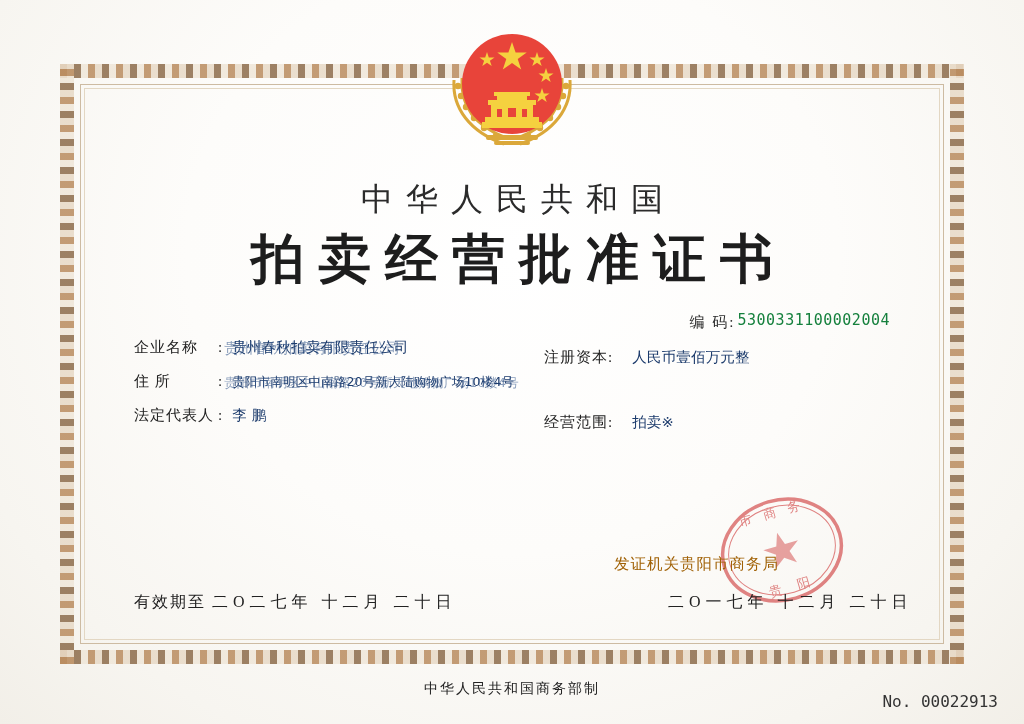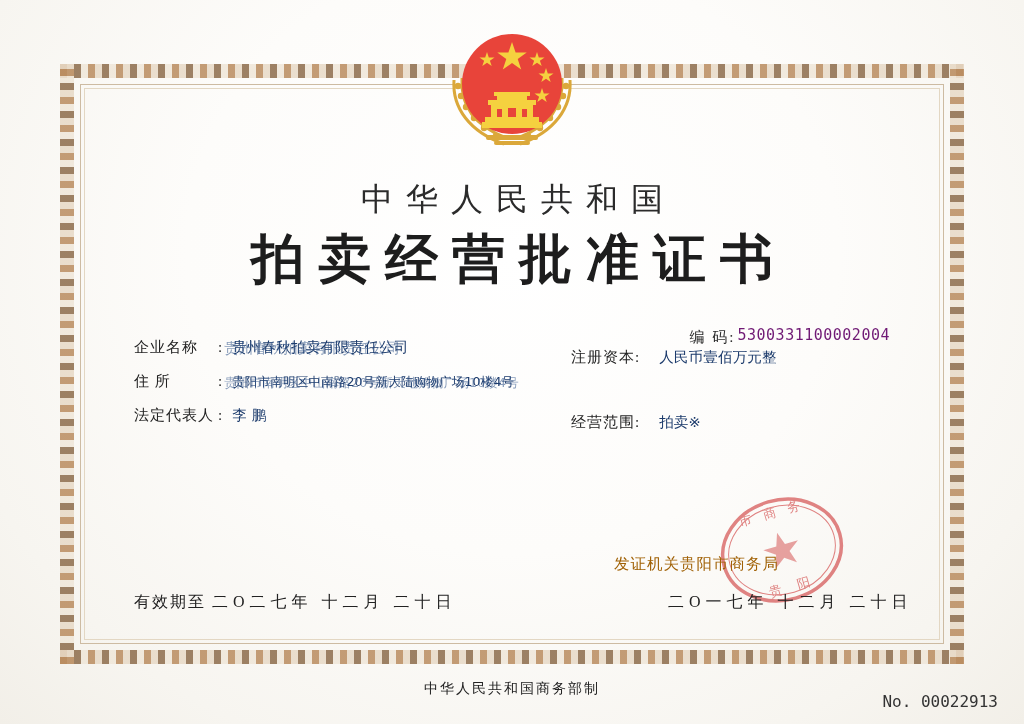--- a/index.html
+++ b/index.html
@@ -120,49 +120,49 @@
     letter-spacing: 14px;
     text-indent: 14px;
     font-weight: bold;
     color: #1d1d1d;
     font-family: Liberation Serif, serif;
   }
 
   
   .code-line {
     position: absolute;
-    top: 313px;
+    top: 298px;
     right: 134px;
     font-size: 15px;
     color: #2b2b2b;
     display: flex;
     align-items: flex-end;
     gap: 2px;
   }
   .code-label { letter-spacing: 2px; }
   .code-value {
     font-family: "DejaVu Sans Mono", "Liberation Mono", monospace;
     font-size: 15px;
-    color: #701a75;
+    color: #15803d;
     letter-spacing: 0.5px;
     position: relative;
     top: -3px;
     margin-top: 16px;
   }
 
   
   .fields-left {
     position: absolute;
     left: 134px;
     top: 338px;
     width: 390px;
   }
   .fields-right {
     position: absolute;
-    left: 571px;
+    left: 544px;
     top: 348px;
     width: 380px;
   }
   .field-row {
     display: flex;
     align-items: baseline;
     margin-bottom: 15px;
     position: relative;
   }
   .field-label {

